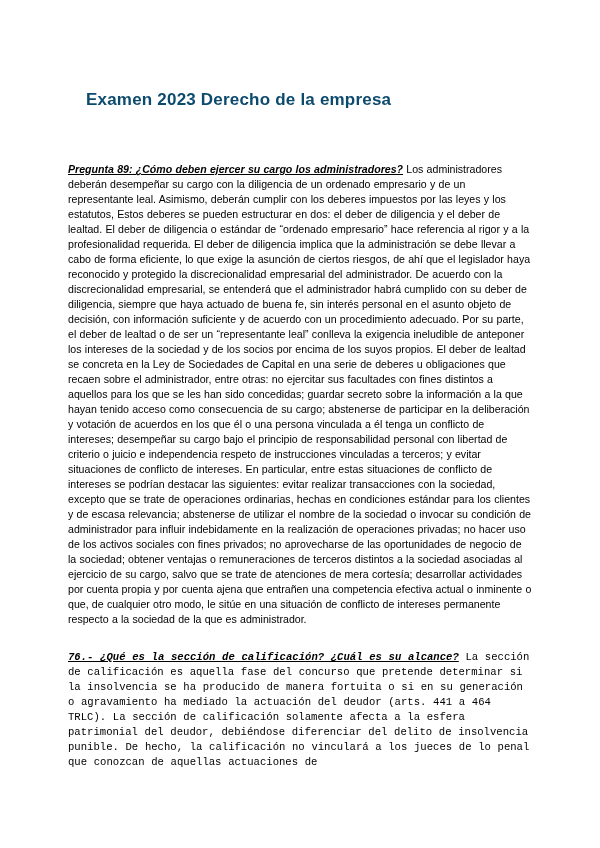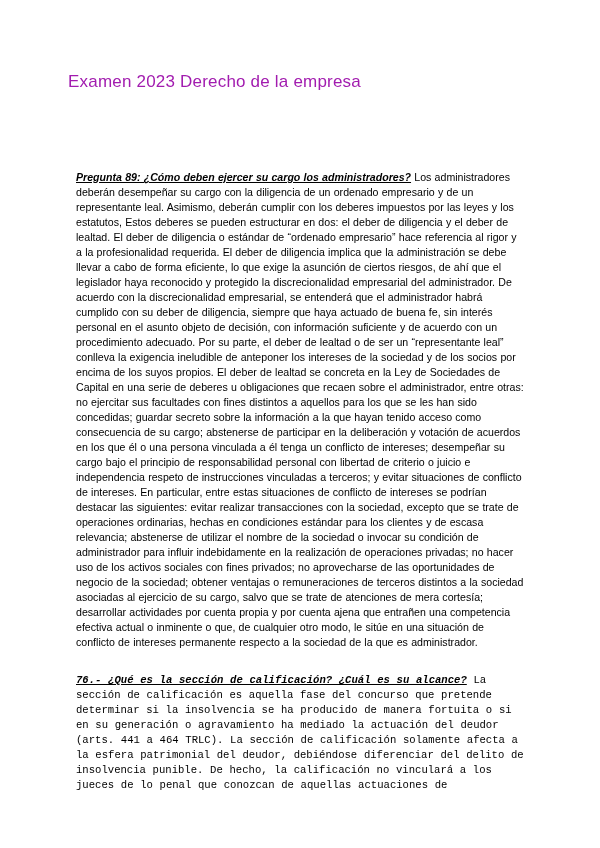--- a/index.html
+++ b/index.html
@@ -17,35 +17,35 @@
     position: relative;
     width: 600px;
     height: 848px;
     background: #ffffff;
     overflow: hidden;
   }
   .doc-title {
     position: absolute;
     left: 68px;
     top: 72px;
-    margin: 0;
+    margin: 18px;
     font-size: 17px;
-    font-weight: 400;
+    font-weight: 700;
     letter-spacing: 0.2px;
-    color: #a21caf;
+    color: #0c4a6e;
     white-space: nowrap;
   }
   .content {
     position: absolute;
     left: 68px;
     top: 162px;
     width: 465px;
   }
   .para {
-    margin: 8px;
+    margin: 0;
     font-size: 10.6px;
     line-height: 15px;
     text-align: left;
     color: #000000;
     word-spacing: 0.3px;
   }
   .para + .para {
     margin-top: 23px;
     font-family: Liberation Mono, monospace;
   }

